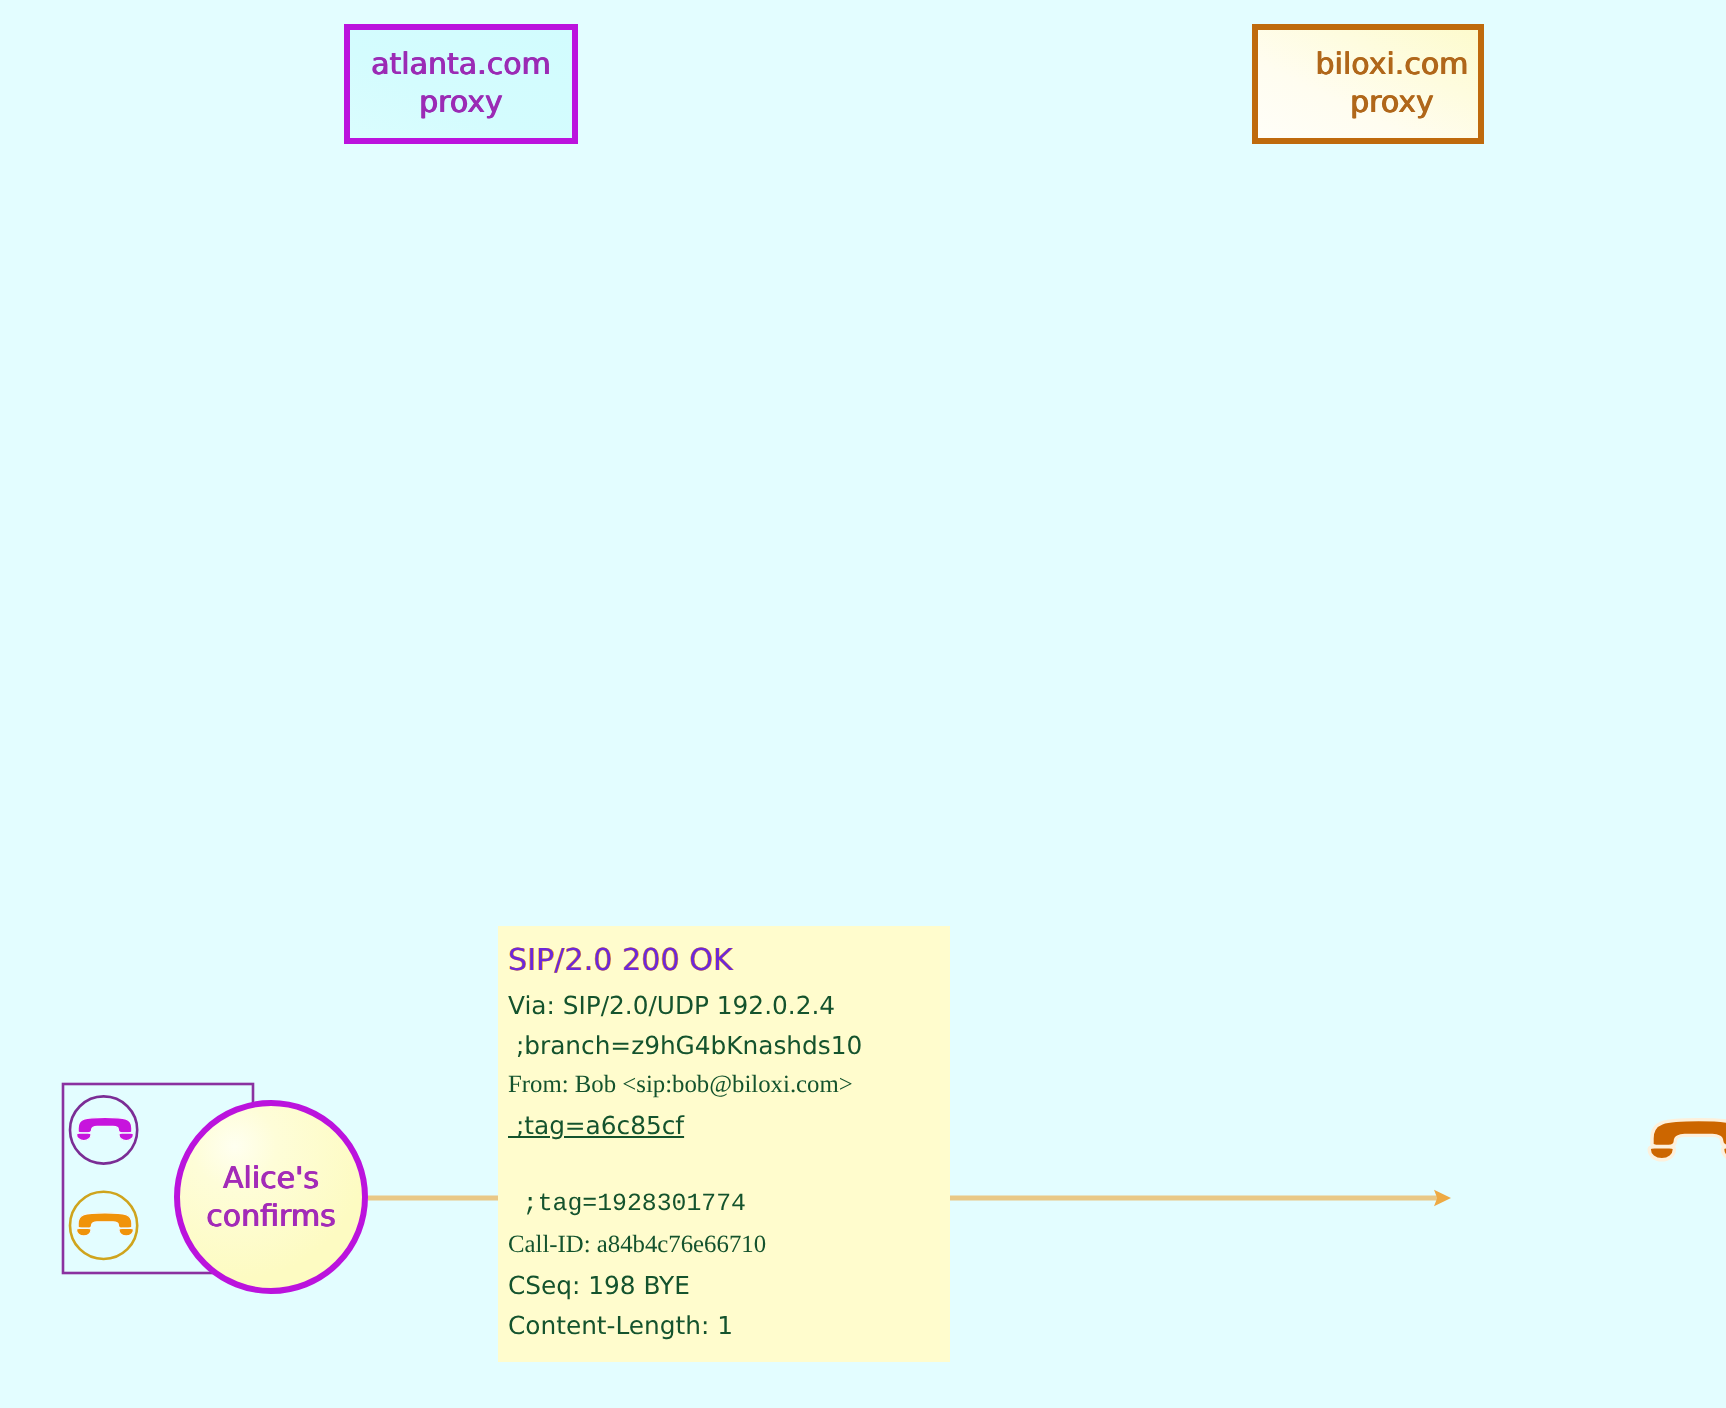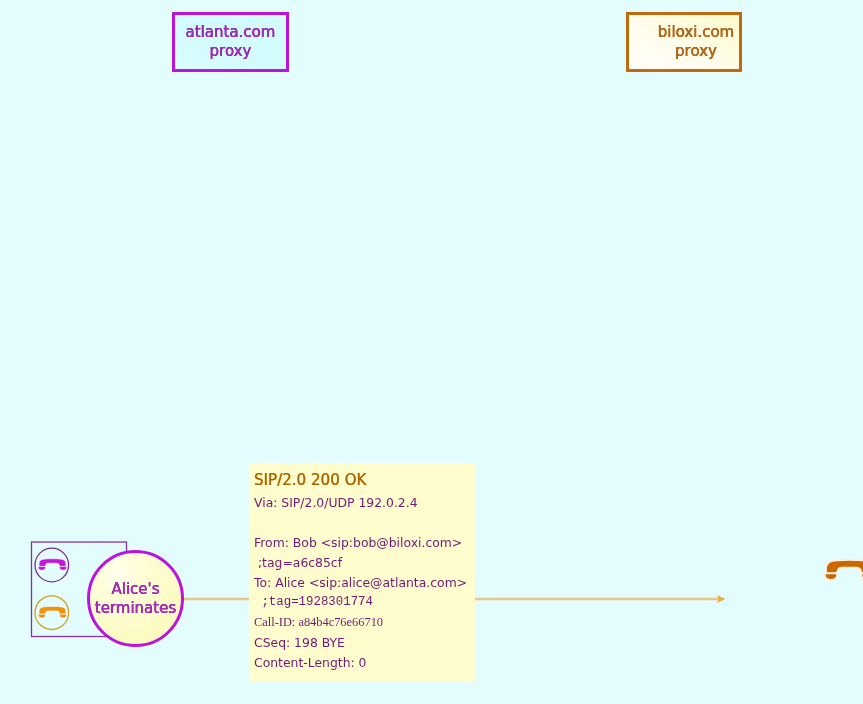--- a/index.html
+++ b/index.html
@@ -10,22 +10,22 @@
   .proxy-box{position:absolute;box-sizing:border-box;display:flex;align-items:center;justify-content:center;
              text-align:center;line-height:19px;font-size:15px;white-space:nowrap;}
   #atlanta-proxy{left:152px;top:11.5px;width:117px;height:60px;border:3px solid #bb13dd;text-shadow:0.28px 0 0 currentColor,-0.28px 0 0 currentColor;background:linear-gradient(to top right,#dafdfe 0%,#d4fcfe 40%,#d2fcfe 100%);color:#9b2bb5;}
   #biloxi-proxy{left:606px;top:11.5px;width:116px;height:60px;border:3px solid #bf6a0d;text-shadow:0.28px 0 0 currentColor,-0.28px 0 0 currentColor;background:linear-gradient(to top right,#fffef8 0%,#fffdf0 35%,#fdfbcd 100%);color:#b0671a;padding-left:24px;}
 
   #note-box{position:absolute;left:21px;top:400px;width:190px;height:115px;box-sizing:border-box;
             border:1px solid #aab1ad;background:#fffeec;color:#72766d;font-size:12px;line-height:16px;
             padding:17px 8px 0 5px;}
 
   #sip-box{position:absolute;left:229px;top:463px;width:226px;height:218px;background:#fffccd;}
-  #sip-title{position:absolute;left:234px;top:471px;color:#a16207;font-size:15.1px;font-weight:normal;text-shadow:0.3px 0 0 #f0a42a,-0.3px 0 0 #f0a42a;white-space:pre;}
-  .sip-line{position:absolute;left:234px;color:#701a75;font-size:12.4px;white-space:pre;}
+  #sip-title{position:absolute;left:234px;top:471px;color:#6d28d9;font-size:15.1px;font-weight:normal;text-shadow:0.3px 0 0 #f0a42a,-0.3px 0 0 #f0a42a;white-space:pre;}
+  .sip-line{position:absolute;left:234px;color:#14532d;font-size:12.4px;white-space:pre;}
 
   .node-circle{position:absolute;box-sizing:border-box;border-radius:50%;display:flex;align-items:center;
                justify-content:center;text-align:center;font-size:15px;line-height:19px;white-space:nowrap;
                text-shadow:0.28px 0 0 currentColor,-0.28px 0 0 currentColor;}
   #alice-circle{left:67px;top:550px;width:97px;height:97px;border:3px solid #bb13dd;background:radial-gradient(circle at 30% 22%,#fffff0 0%,#fefdd8 22%,#fdfbc2 70%);color:#a32bb8;align-items:center;}
   #bob-circle{left:710px;top:550px;width:96px;height:96px;border:3px solid #bd680d;background:radial-gradient(circle at 28% 22%,#fff6ec 0%,#fdeddb 35%,#fce0c8 90%);color:#a4601f;}
 
   svg.overlay{position:absolute;left:0;top:0;width:863px;height:704px;}
 </style>
 </head>
@@ -47,21 +47,21 @@
 
   <div class="proxy-box" id="biloxi-proxy">
     <span><span>biloxi.com</span><br><span>proxy</span></span>
   </div>
 
 
   <div id="sip-box"></div>
   <div id="sip-title">SIP/2.0 200 OK</div>
 
   <div class="node-circle" id="alice-circle">
-    <span><span>Alice's</span><br><span>terminates</span></span>
+    <span><span>Alice's</span><br><span>confirms</span></span>
   </div>
 
 
   <svg class="overlay" viewBox="0 0 863 704" style="pointer-events:none">
     <defs>
       <g id="handset-glyph">
         <path d="M 2.0,10.2 C 2.0,6.0 3.6,3.6 7.0,2.4 C 13.2,0.3 37.3,0.3 43.5,2.4
                  C 46.9,3.6 48.5,6.0 48.5,10.2 L 48.5,13.0 C 48.5,13.8 47.2,14.2 45.2,14.2
                  L 40.2,14.2 C 38.0,14.2 36.8,13.3 36.8,11.4 C 36.8,9.8 35.0,8.7 32.2,8.7
                  L 18.3,8.7 C 15.5,8.7 13.7,9.8 13.7,11.4 C 13.7,13.3 12.5,14.2 10.3,14.2
@@ -79,20 +79,20 @@
     <g>
       <circle cx="31.8" cy="612.7" r="16.8" fill="none" stroke="#cfa41d" stroke-width="1.3"></circle>
       <use href="#handset-glyph" transform="translate(17.9,605.9) scale(0.578)" fill="#f0930a" stroke="#edfafd" stroke-width="1.1"></use>
     </g>
     <g>
       <use href="#handset-glyph" transform="translate(804,559)" fill="#cc6600" stroke="#fdf0dc" stroke-width="1.7"></use>
     </g>
   </svg>
 
 <div class="sip-line" style="top: 495px;">Via: SIP/2.0/UDP 192.0.2.4</div>
-    <div class="sip-line" style="top: 535px;">From: Bob &lt;sip:bob@biloxi.com&gt;</div>
-    <div class="sip-line" style="top: 555px;"> ;tag=a6c85cf</div>
-    <div class="sip-line" style="top: 575px;">To: Alice &lt;sip:alice@atlanta.com&gt;</div>
+    <div class="sip-line" style="top: 515px;"> ;branch=z9hG4bKnashds10</div>
+    <div class="sip-line" style="top: 535px; font-family: Liberation Serif, serif;">From: Bob &lt;sip:bob@biloxi.com&gt;</div>
+    <div class="sip-line" style="top: 555px; text-decoration: underline;"> ;tag=a6c85cf</div>
     <div class="sip-line" style="top: 595px; font-family: Liberation Mono, monospace;"> ;tag=1928301774</div>
     <div class="sip-line" style="top: 615px; font-family: Liberation Serif, serif;">Call-ID: a84b4c76e66710</div>
     <div class="sip-line" style="top: 635px;">CSeq: 198 BYE</div>
-    <div class="sip-line" style="top: 655px;">Content-Length: 0</div>
+    <div class="sip-line" style="top: 655px;">Content-Length: 1</div>
   </div>
 
 </body></html>

